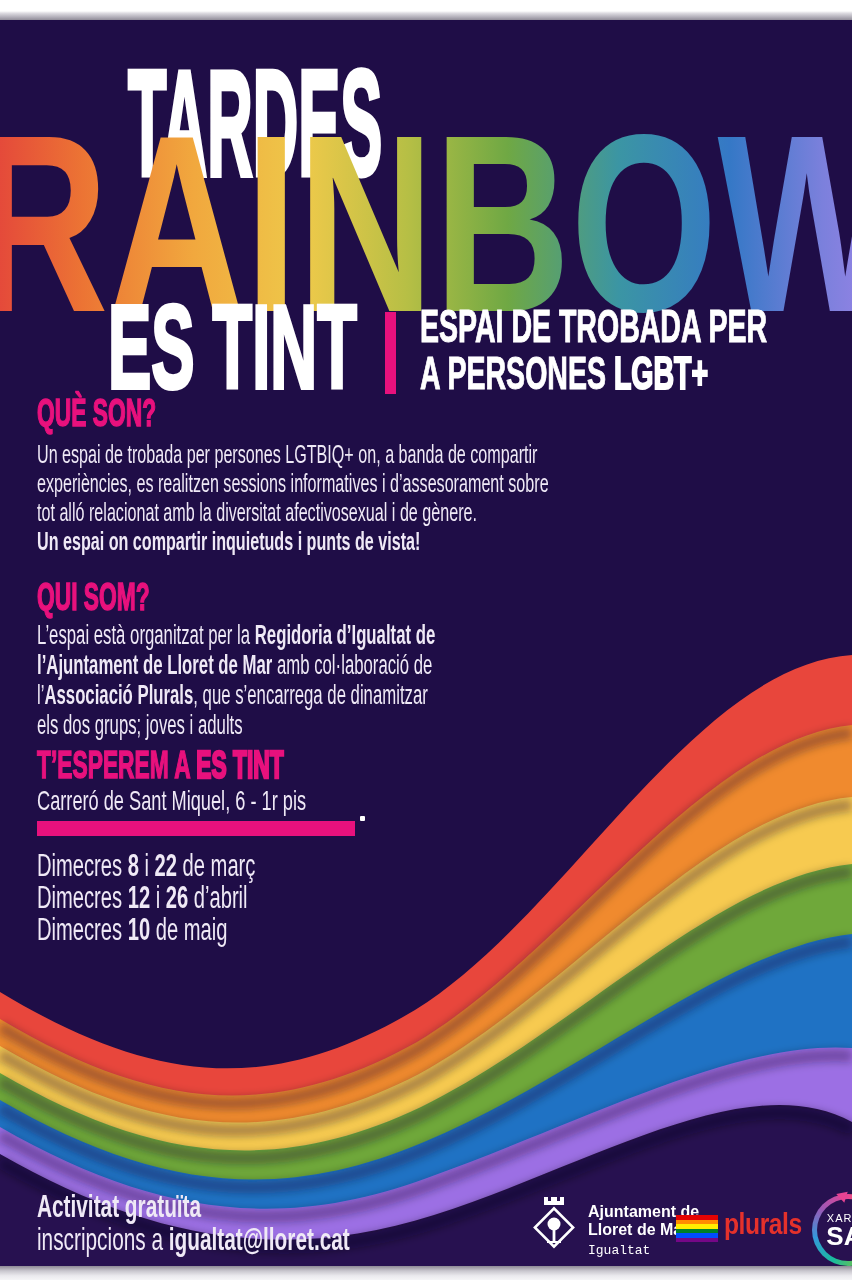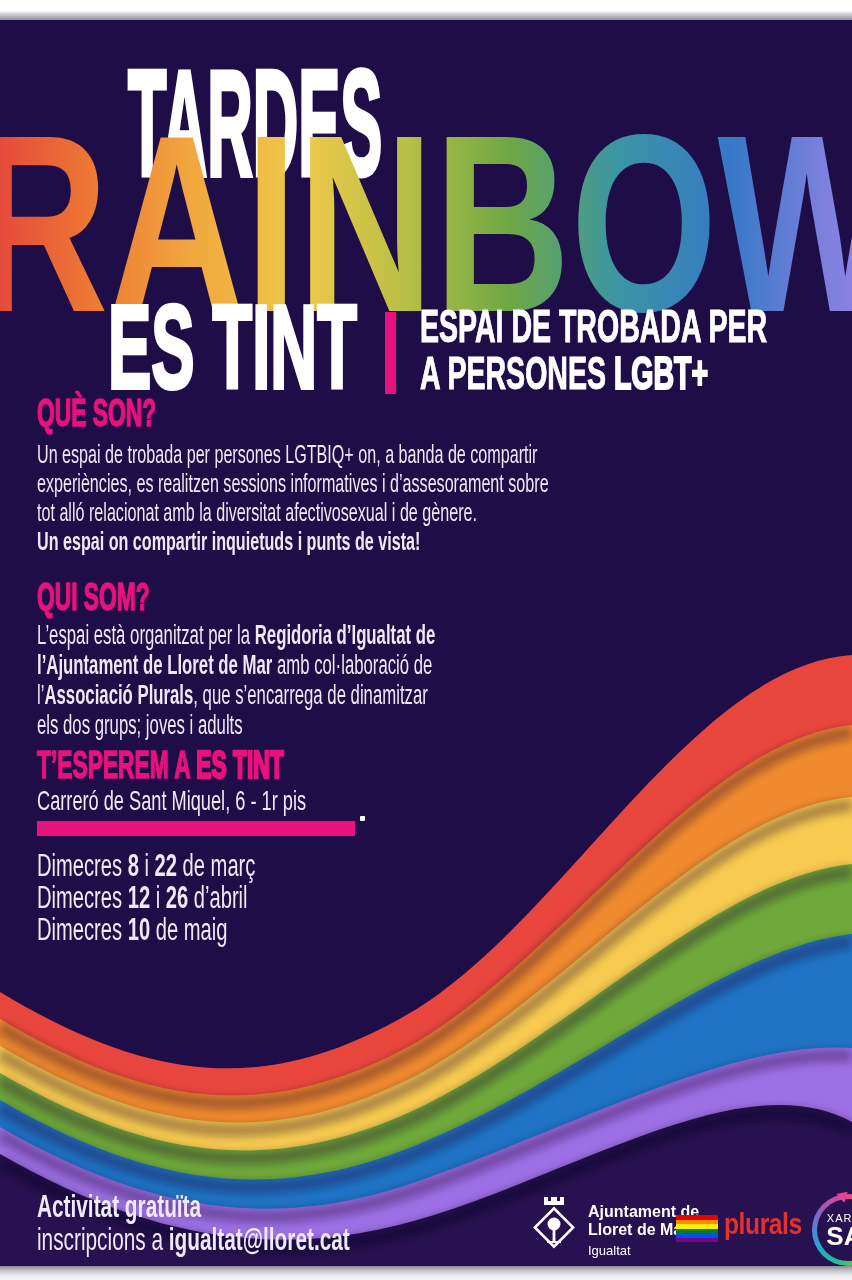--- a/index.html
+++ b/index.html
@@ -49,21 +49,21 @@
 
   .hbar{left:37px;top:821px;width:318px;height:15px;background:#e8117d;z-index:5;}
   .hbar-dot{left:360px;top:816px;width:5px;height:5px;background:#fff;border-radius:1px;z-index:5;}
 
   svg.wave{left:0;top:0;z-index:1;}
 
   
   .crest{left:528px;top:1194px;z-index:6;}
   .ajt-text{left:588px;top:1203px;z-index:6;color:#fff;}
   .ajt-text .l1,.ajt-text .l2{font-size:16px;line-height:18px;font-weight:700;}
-  .ajt-text .l3{font-size:13px;line-height:16px;margin-top:4px;font-weight:400;}
+  .ajt-text .l3{font-size:13px;line-height:16px;margin-top:4px;font-weight:400;font-family:Liberation Mono, monospace;}
   .flag{left:676px;top:1215px;width:42px;height:27px;z-index:6;display:flex;flex-direction:column;}
   .flag div{flex:1;}
   .plurals{left:724px;top:1207px;font-size:30px;font-weight:700;z-index:6;
     transform:scaleX(.82);transform-origin:0 0;letter-spacing:-.5px;}
   .sai{left:812px;top:1194px;width:72px;height:72px;border-radius:50%;z-index:6;
     background:conic-gradient(#e84393,#f39c12,#f1c40f,#7bc043,#1abc9c,#3498db,#9b59b6,#e84393);}
   .sai-inner{position:absolute;left:5px;top:5px;width:62px;height:62px;border-radius:50%;
     background:#281150;display:flex;flex-direction:column;align-items:center;justify-content:center;}
   .sai-l1{font-size:11px;letter-spacing:1px;color:#fff;line-height:12px;}
   .sai-l2{font-size:26px;font-weight:700;color:#fff;line-height:25px;}

